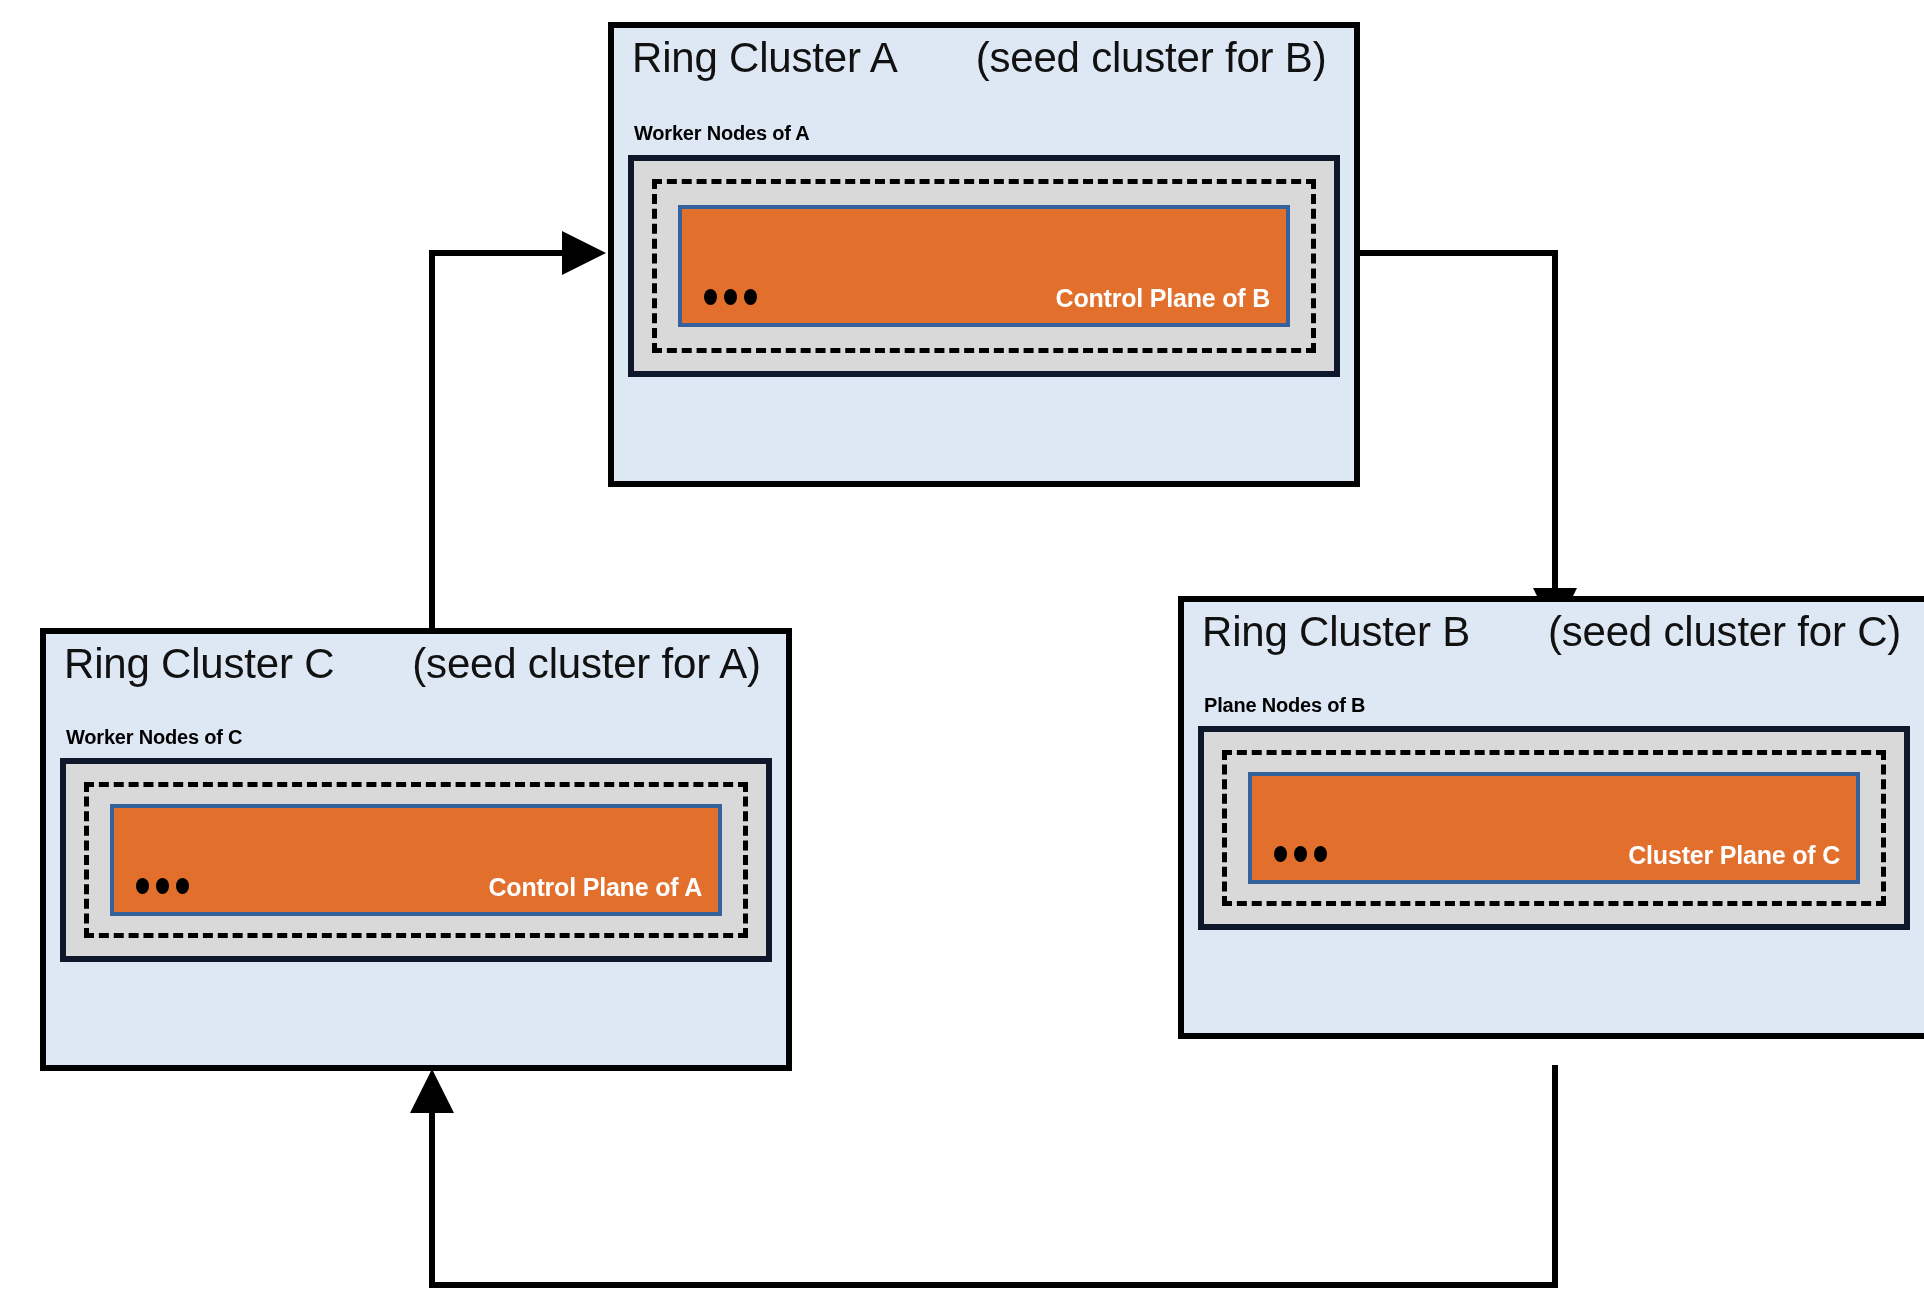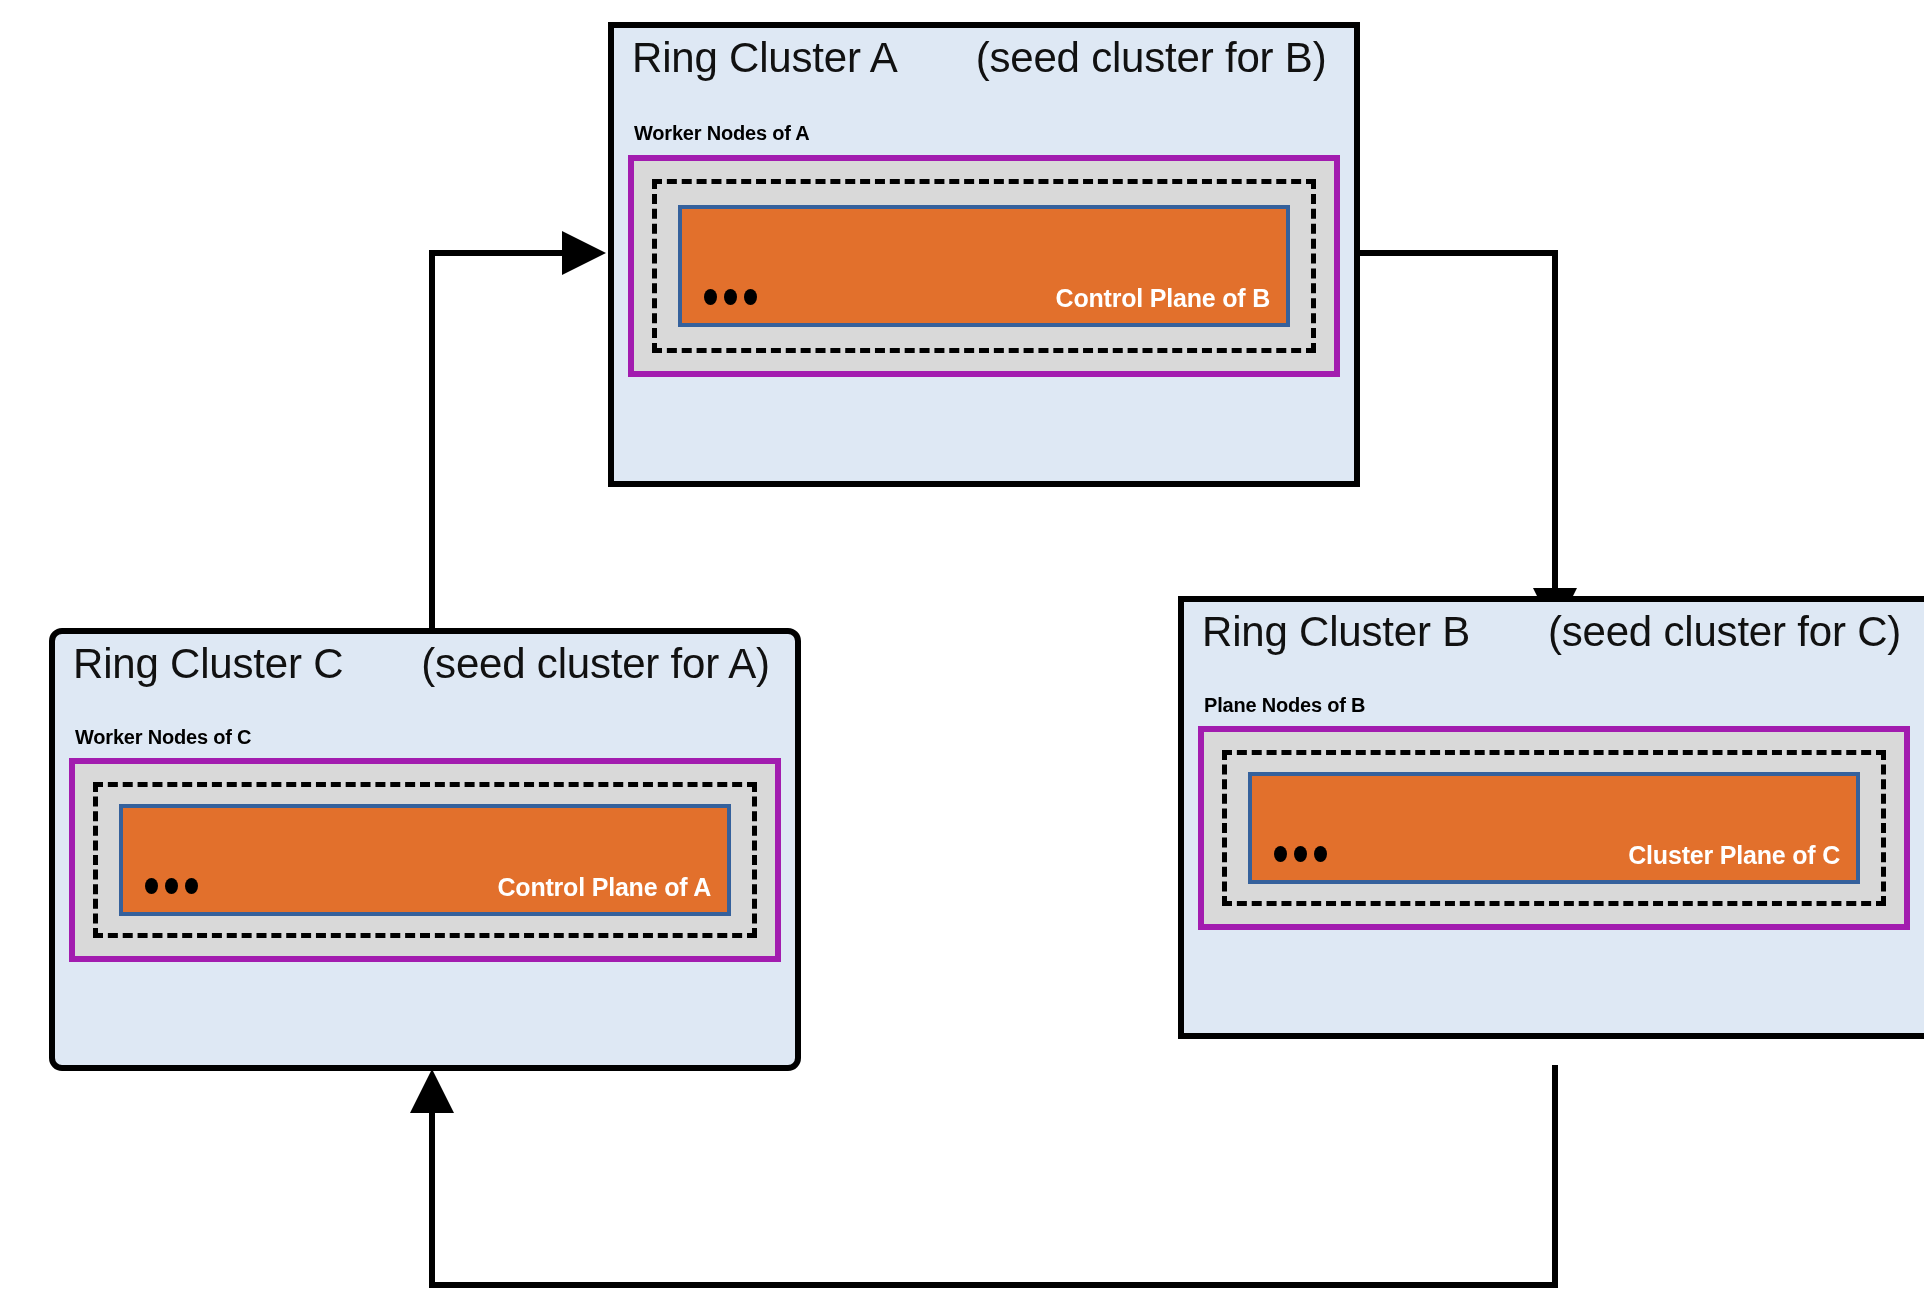--- a/index.html
+++ b/index.html
@@ -53,21 +53,21 @@
     font-weight: 700;
     color: #000000;
     letter-spacing: -0.2px;
   }
 
   
   .worker-box {            
     position: absolute;
     box-sizing: border-box;
     background: #d9d9d9;
-    border: 6px solid #a21caf;
+    border: 6px solid #0f172a;
   }
   .dashed-box {            
     position: absolute;
     box-sizing: border-box;
     border: 5px dashed #000000;
     background: transparent;
   }
   .control-plane {         
     position: absolute;
     box-sizing: border-box;
@@ -145,21 +145,21 @@
         <div class="ellipsis-dots">
           <i></i>
             <i></i>
             <i></i>
         </div>
         <div class="cp-label">Control Plane of B</div>
       </div>
     </div>
   </div>
 
-  <div class="cluster" style="left:29px; top:628px; width:752px; height:443px;border-radius:13px;">
+  <div class="cluster" style="left:20px; top:628px; width:752px; height:443px;">
 
     <div class="cluster-title">
       <span>Ring Cluster C</span><span class="seed">(seed cluster for A)</span>
     </div>
 
     <div class="worker-label" style="top:92px;">Worker Nodes of C</div>
 
     <div class="worker-box" style="left:14px; top:124px; width:712px; height:204px;">
 
       <div class="dashed-box" style="left:18px; top:18px; right:18px; bottom:18px;"></div>

